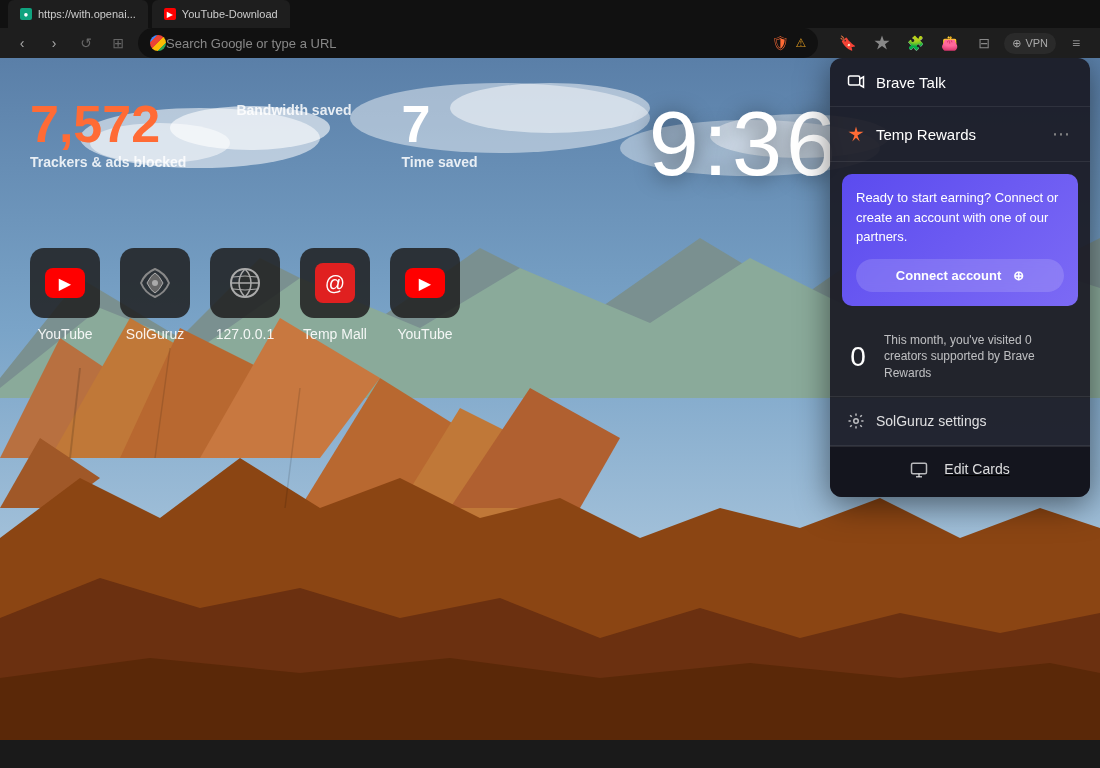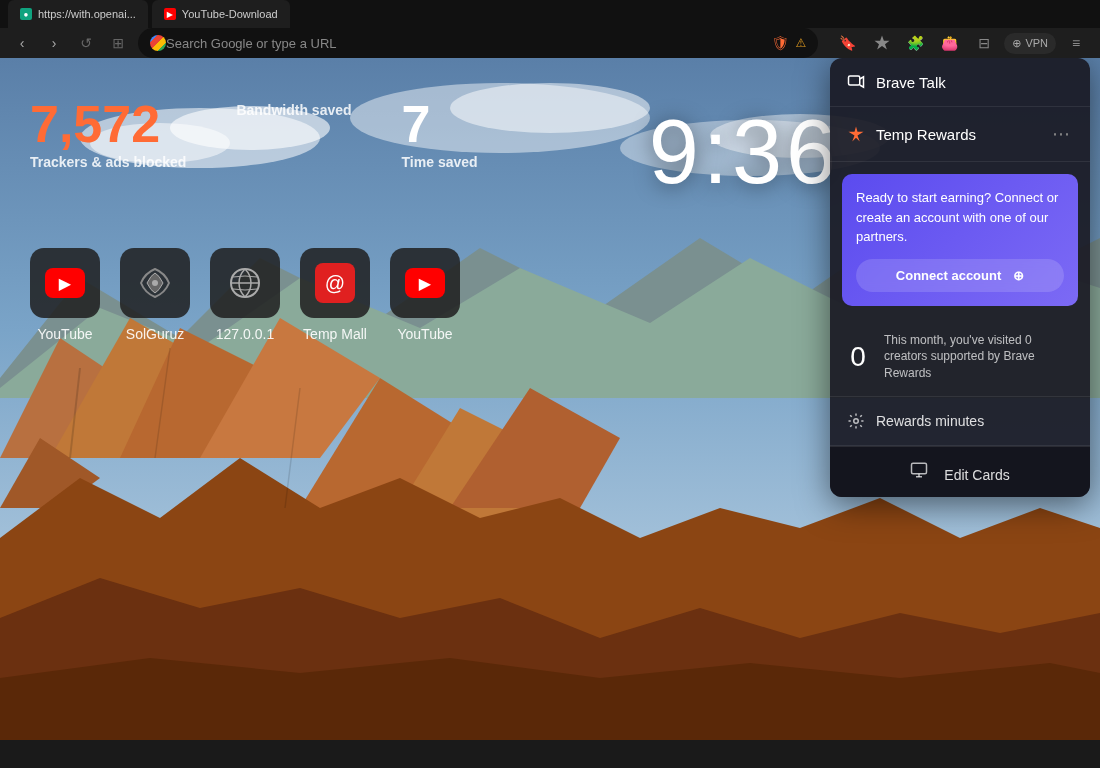--- a/index.html
+++ b/index.html
@@ -205,21 +205,20 @@
     
     .clock {
       position: absolute;
       top: 35px;
       right: 260px;
       color: white;
       font-size: 90px;
       font-weight: 300;
       text-shadow: 0 2px 20px rgba(0,0,0,0.5);
       letter-spacing: 4px;
-      margin-top: 8px;
     }
 
     
     .top-sites {
       position: absolute;
       top: 190px;
       left: 30px;
       display: flex;
       gap: 20px;
     }
@@ -365,25 +364,26 @@
     .settings-text {
       color: rgba(255,255,255,0.85);
       font-size: 14px;
     }
 
     
     .edit-cards-bar {
       background: rgba(20,20,30,0.95);
       padding: 14px 16px;
       display: flex;
-      align-items: flex-end;
+      align-items: flex-start;
       justify-content: center;
       gap: 16px;
       cursor: pointer;
       border-top: 1px solid rgba(255,255,255,0.1);
+      text-decoration: underline;
     }
 
     .edit-cards-text {
       color: rgba(255,255,255,0.85);
       font-size: 14px;
       font-weight: 500;
     }
 
     
     .landscape-svg {
@@ -615,21 +615,21 @@
       <span class="creators-text">This month, you've visited 0 creators supported by Brave Rewards</span>
     </div>
 
     <div class="settings-section">
       <div class="panel-icon">
         <svg width="18" height="18" viewBox="0 0 24 24" fill="none" stroke="rgba(255,255,255,0.7)" stroke-width="2">
           <circle cx="12" cy="12" r="3"></circle>
           <path d="M12 2v3M12 19v3M4.22 4.22l2.12 2.12M17.66 17.66l2.12 2.12M2 12h3M19 12h3M4.22 19.78l2.12-2.12M17.66 6.34l2.12-2.12"></path>
         </svg>
       </div>
-      <span class="settings-text">Rewards minutes</span>
+      <span class="settings-text">SolGuruz settings</span>
     </div>
 
     <div class="edit-cards-bar">
       <div>
         <svg width="18" height="18" viewBox="0 0 24 24" fill="none" stroke="rgba(255,255,255,0.7)" stroke-width="2">
           <rect x="2" y="3" width="20" height="14" rx="2"></rect>
           <line x1="8" y1="21" x2="16" y2="21"></line>
           <line x1="12" y1="17" x2="12" y2="21"></line>
         </svg>
       </div>

